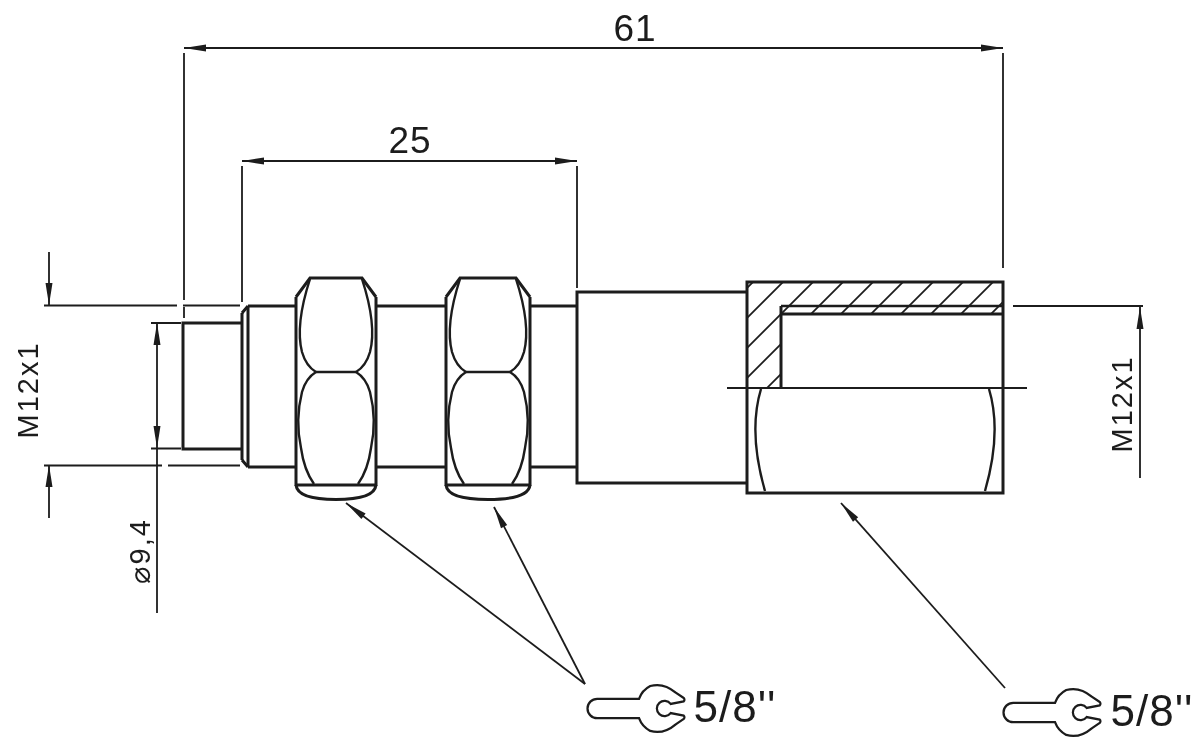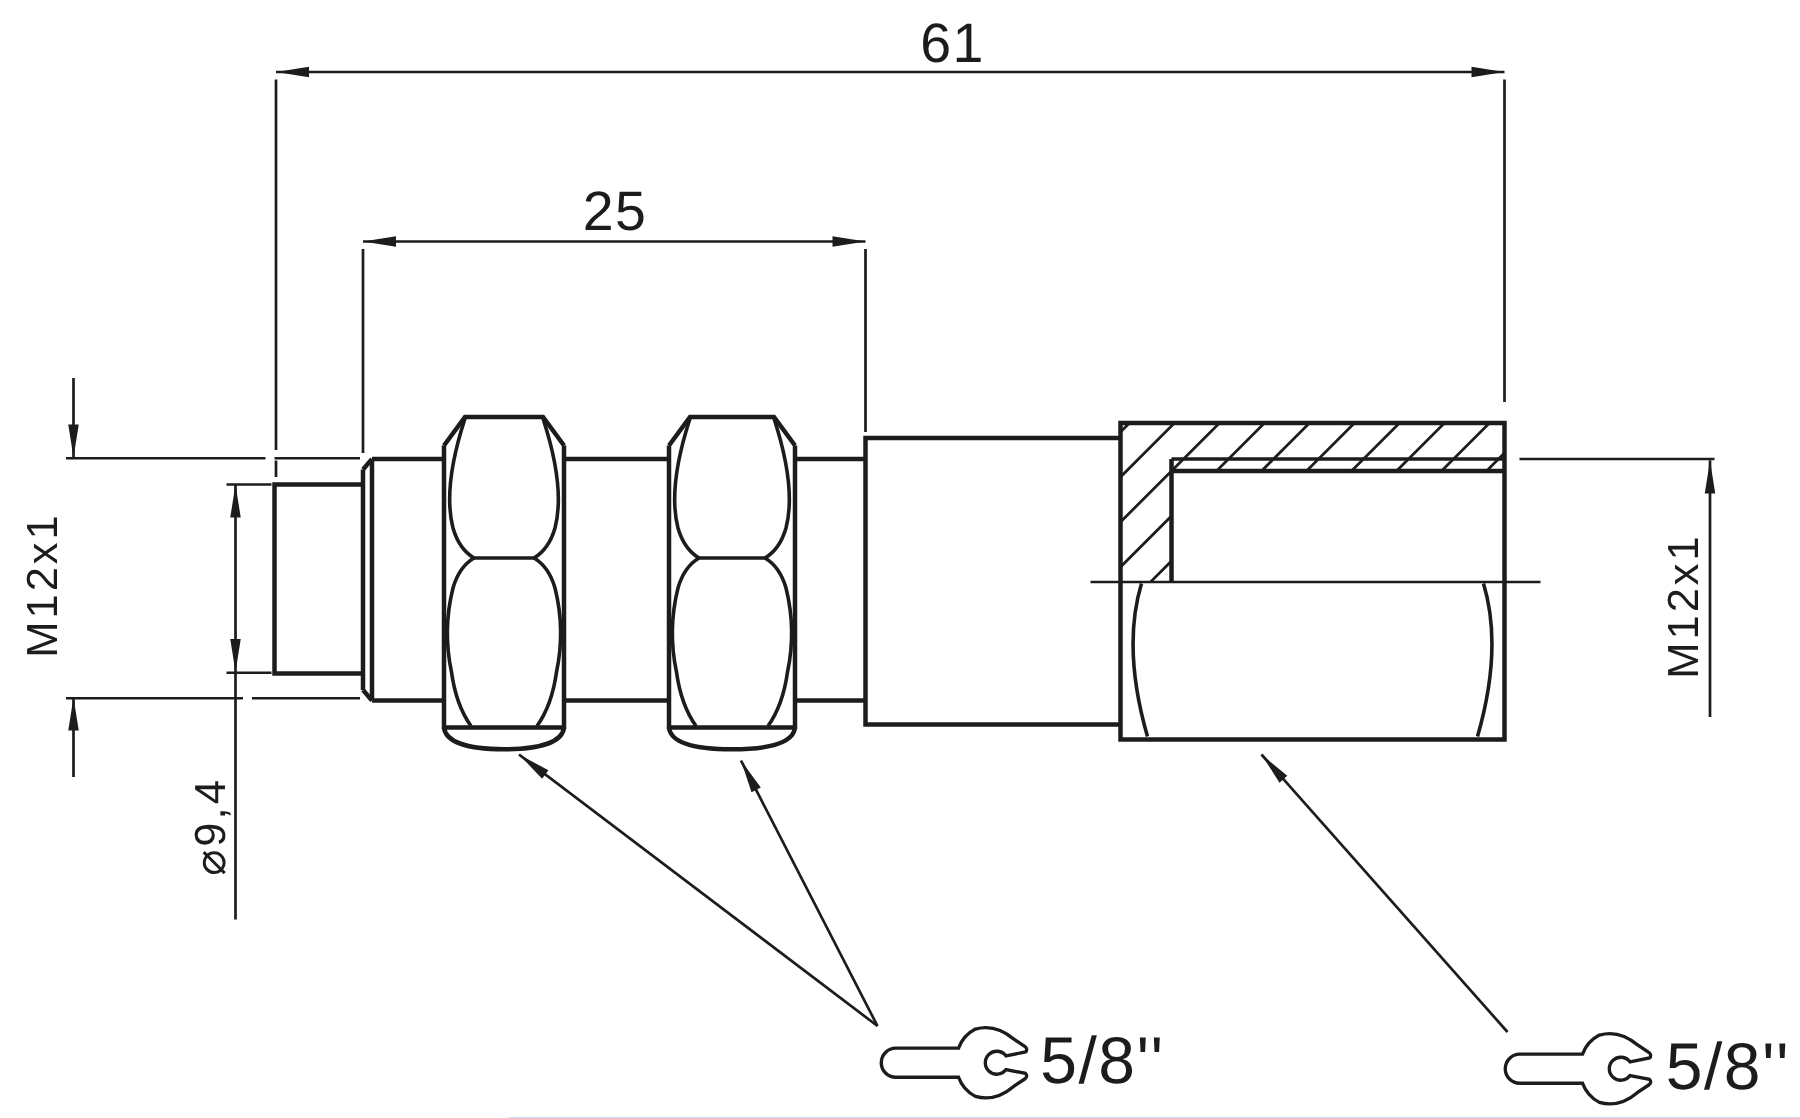--- a/index.html
+++ b/index.html
@@ -1,16 +1,16 @@
 <!DOCTYPE html>
 <html><head>
 <meta charset="utf-8">
 <style>
   html,body{margin:0;padding:0;background:#ffffff;}
-  .stage{position:relative;width:1200px;height:745px;background:#1d4ed8;overflow:hidden;}
+  .stage{position:relative;width:1200px;height:745px;background:#737373;overflow:hidden;}
   svg{position:absolute;left:0;top:0;}
   .outline{stroke:#1c1c1c;stroke-width:3;fill:none;stroke-linecap:butt;stroke-linejoin:miter;}
   .inner{stroke:#1c1c1c;stroke-width:2.4;fill:none;}
   .thin{stroke:#1c1c1c;stroke-width:1.8;fill:none;}
   .hatchline{stroke:#1c1c1c;stroke-width:1.8;}
   .arrow{fill:#1c1c1c;stroke:none;}
   text{fill:#1c1c1c;font-family:"Liberation Sans","DejaVu Sans",sans-serif;}
   .dimtxt{font-size:37px;letter-spacing:1px;}
   .rottxt{font-size:29px;letter-spacing:2px;}
   .wrtxt{font-size:44px;letter-spacing:1px;}

